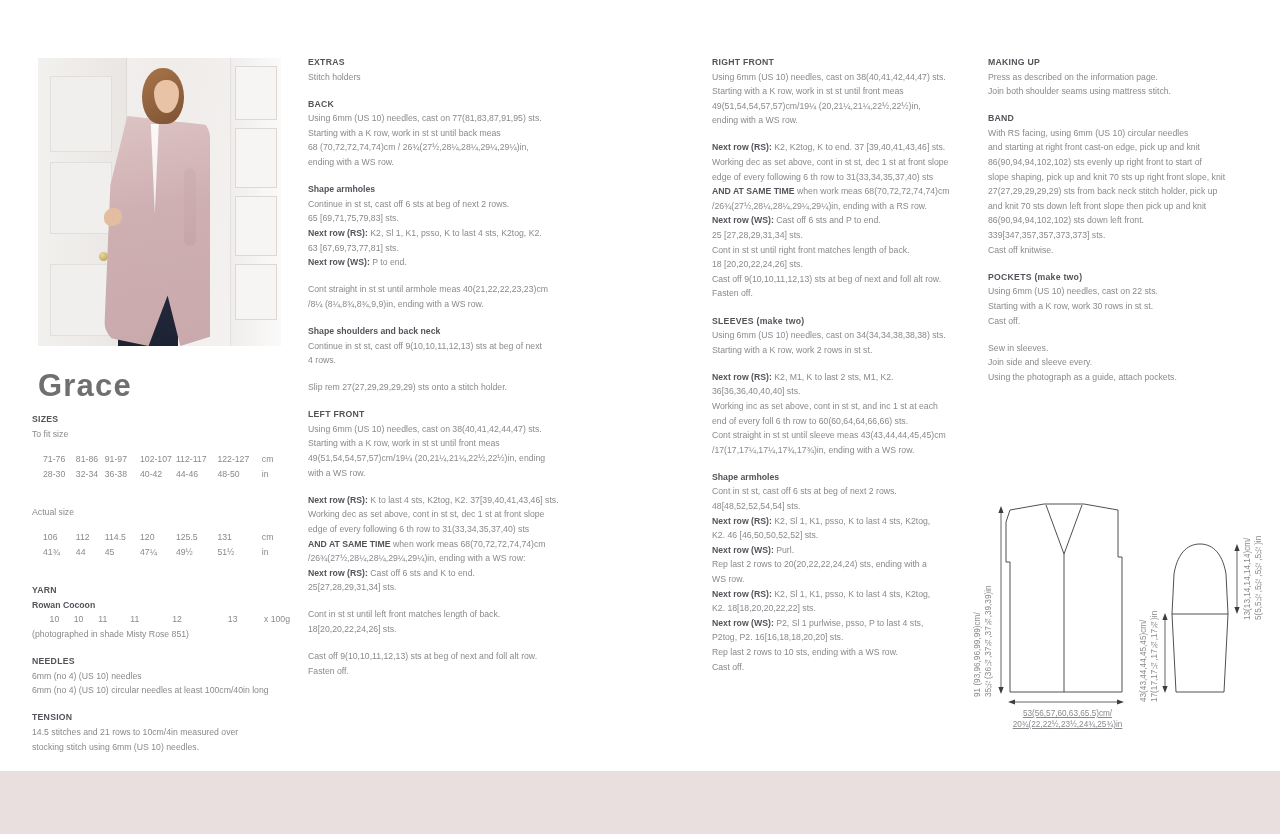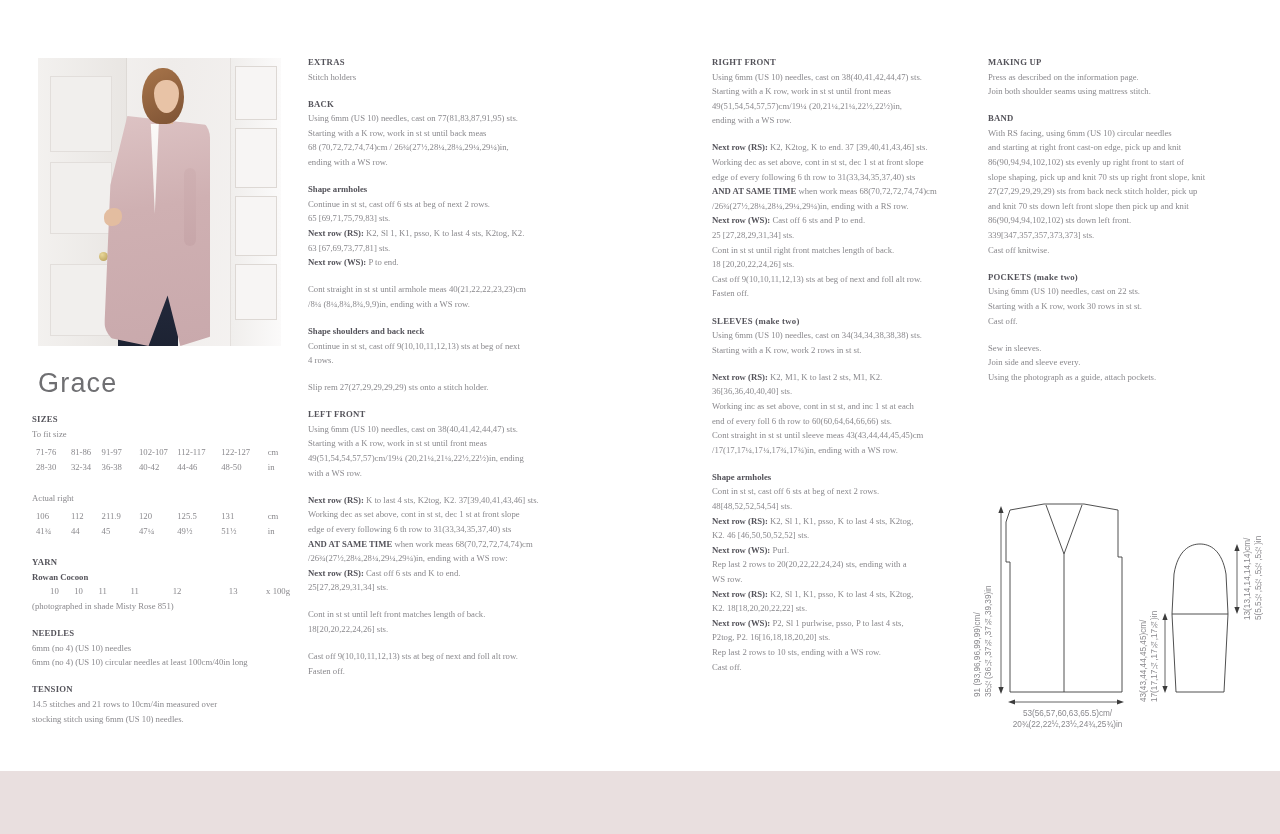--- a/index.html
+++ b/index.html
@@ -101,32 +101,31 @@
   }
   .ph-hand {
     position: absolute; left: 66px; top: 150px; width: 18px; height: 18px;
     background: #e3bda0; border-radius: 50% 40% 50% 40%;
   }
 
   
   .title {
     position: absolute;
     left: 38px; top: 368px;
-    font-size: 27px;
+    font-size: 31px;
     letter-spacing: 1.2px;
     color: #6f6f72;
-    font-weight: 400;
+    font-weight: 700;
   }
   .col {
     position: absolute;
     top: 55px;
     font-size: 8.7px;
     line-height: 14.6px;
     color: #8a898d;
-    font-family: Liberation Serif, serif;
   }
   .col-1 { left: 32px;  width: 258px; top: 412px; }
   .col-2 { left: 308px; width: 268px; }
   .col-3 { left: 712px; width: 268px; }
   .col-4 { left: 988px; width: 272px; }
 
   .h1 {
     font-weight: bold;
     color: #54535a;
     letter-spacing: 0.25px;
@@ -135,21 +134,21 @@
     font-weight: bold;
     color: #54535a;
   }
   .b { font-weight: bold; color: #54535a; }
   p { margin: 0; }
   .gap { height: 12.5px; }
 
   
   .sz-table {
     display: block;
-    margin: 4px;
+    margin: 11px;
   }
   .sz-row {
     display: flex;
     white-space: pre;
   }
   .sz-row > span { display: block; }
   .c0 { width: 42px; }
   .c1 { width: 37px; }
   .c2 { width: 45px; }
   .c3 { width: 46px; }
@@ -239,26 +238,26 @@
         <span class="c0">28-30</span>
         <span class="c1">32-34</span>
         <span class="c2">36-38</span>
         <span class="c3">40-42</span>
         <span class="c4">44-46</span>
         <span class="c5">48-50</span>
         <span class="cu">in</span>
       </div>
     </div>
     <div class="gap"></div>
-    <p>Actual right</p>
+    <p>Actual size</p>
     <div class="sz-table">
       <div class="sz-row">
         <span class="c0">106</span>
         <span class="c1">112</span>
-        <span class="c2">211.9</span>
+        <span class="c2">114.5</span>
         <span class="c3">120</span>
         <span class="c4">125.5</span>
         <span class="c5">131</span>
         <span class="cu">cm</span>
       </div>
       <div class="sz-row">
         <span class="c0">41¾</span>
         <span class="c1">44</span>
         <span class="c2">45</span>
         <span class="c3">47¼</span>
@@ -453,21 +452,21 @@
       <polygon points="203,121 200.4,128 205.6,128" fill="#3c3c3c"></polygon>
       <polygon points="203,201 200.4,194 205.6,194" fill="#3c3c3c"></polygon>
 
       <line x1="275" y1="56" x2="275" y2="118" stroke="#3c3c3c" stroke-width="0.8"></line>
       <polygon points="275,52 272.4,59 277.6,59" fill="#3c3c3c"></polygon>
       <polygon points="275,122 272.4,115 277.6,115" fill="#3c3c3c"></polygon>
     </svg>
 
     <div class="vlabel" style="left:10px; top:30px; height:175px;">91 (93,96,96,99,99)cm/
 35½(36¼,37¾,37¾,39,39)in</div>
-    <div class="hlabel" style="left:38px; top:216px; width:135px;">53(56,57,60,63,65.5)cm/
+    <div class="hlabel" style="left:38px; top:216px; width:135px;text-decoration:underline;">53(56,57,60,63,65.5)cm/
 20¾(22,22½,23½,24¾,25¾)in</div>
     <div class="vlabel" style="left:176px; top:100px; height:110px;">43(43,44,44,45,45)cm/
 17(17,17¼,17¾,17¾)in</div>
     <div class="vlabel" style="left:280px; top:18px; height:110px;">13(13,14,14,14,14)cm/
 5(5,5½,5½,5½,5½)in</div>
   </div>
 
 </div>
 
 </body></html>

